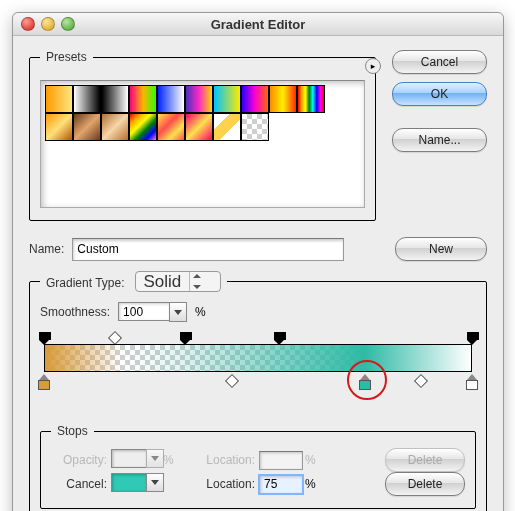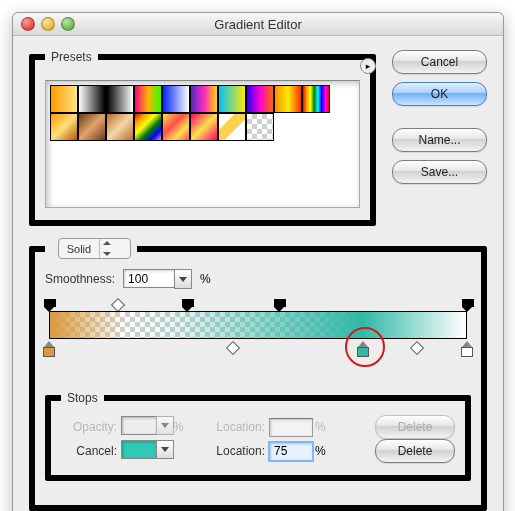--- a/index.html
+++ b/index.html
@@ -20,39 +20,40 @@
   }
   .titlebar {
     height: 22px;
     border-bottom: 1px solid #b9b9b9;
     border-radius: 6px 6px 0 0;
     background: linear-gradient(#f7f7f7, #d9d9d9);
     display: flex;
     align-items: center;
     padding: 0 8px;
     position: relative;
+    font-weight: bold;
   }
   .traffic { display: flex; gap: 6px; }
   .tl { width: 12px; height: 12px; border-radius: 50%; border: 1px solid rgba(0,0,0,0.25); }
   .tl.red { background: radial-gradient(circle at 35% 30%, #ff9d91, #e0443e 70%); }
   .tl.yellow { background: radial-gradient(circle at 35% 30%, #ffe39a, #e2b53b 70%); }
   .tl.green { background: radial-gradient(circle at 35% 30%, #b7e6a1, #67b44c 70%); }
   .title {
     position: absolute; left:0; right:0;
     text-align: center;
     font-size: 13px;
     color: #333;
   }
   .content { padding: 14px 16px 18px 16px; }
   .cols { display: flex; gap: 16px; }
   .left { flex: 1; }
   .right { width: 95px; display: flex; flex-direction: column; gap: 8px; }
 
   fieldset {
-    border: 6px solid #000000;
+    border: 1px solid #000000;
     border-radius: 2px;
     margin: 0 0 12px 0;
     padding: 10px 10px 12px 10px;
   }
   legend { padding: 0 6px; color: #333; }
 
   .aqua-btn {
     height: 22px;
     border: 1px solid #7d7d7d;
     border-radius: 11px;
@@ -103,21 +104,21 @@
   input[type=text].field {
     border:1px solid #999; border-top-color:#777;
     background:#fff; height:19px; padding:1px 4px;
     font-size:12px; box-shadow: inset 1px 2px 3px rgba(0,0,0,0.2);
   }
 
   .spinner {
     display:inline-flex; align-items:center;
     border:1px solid #9a9a9a; border-radius:4px; background:#f4f4f4; height:19px;
   }
-  .spinner span { padding:0 8px; font-size:11px; }
+  .spinner span { padding:0 8px; font-size:17px; }
   .spinner .arrows { width:14px; height:19px; border-left:1px solid #bbb; position:relative; }
   .spinner .arrows::before, .spinner .arrows::after {
     content:""; position:absolute; left:3px; width:0; height:0; border-left:4px solid transparent; border-right:4px solid transparent;
   }
   .spinner .arrows::before { top:2px; border-bottom:4px solid #555; }
   .spinner .arrows::after  { bottom:2px; border-top:4px solid #555; }
 
   .smooth-box { display:inline-flex; align-items:stretch; height:20px; }
   .smooth-box input { width:42px; height:17px; border:1px solid #888; border-right:none; padding:0 4px; font-size:12px; box-shadow: inset 1px 1px 3px rgba(0,0,0,0.2); }
   .smooth-box .dd { width:16px; border:1px solid #888; background:linear-gradient(#fff,#ddd); display:flex; align-items:center; justify-content:center; }
@@ -204,27 +205,33 @@
                 <div class="swatch checker"></div>
               </div>
           </div>
         </fieldset>
       </div>
       <div class="right">
         <div class="aqua-btn">Cancel</div>
         <div class="aqua-btn primary">OK</div>
         <div style="height:6px"></div>
         <div class="aqua-btn">Name...</div>
-        <div class="aqua-btn">Save...</div>
       </div>
     </div>
 
+    <div class="row" style="margin-top:4px;">
+      <label class="lbl">Name:</label>
+      <input type="text" class="field" style="flex: 0 0 262px;" value="Custom">
+      <div style="flex:1"></div>
+      <div class="aqua-btn" style="width:90px;">New</div>
+    </div>
 
     <fieldset>
       <legend>
+        <span>Gradient Type:</span>
         &nbsp;
         <span class="spinner">
           <span>Solid</span>
           <span class="arrows"></span>
         </span>
       </legend>
 
       <div class="row">
         <label class="lbl">Smoothness:</label>
         <span class="smooth-box">

